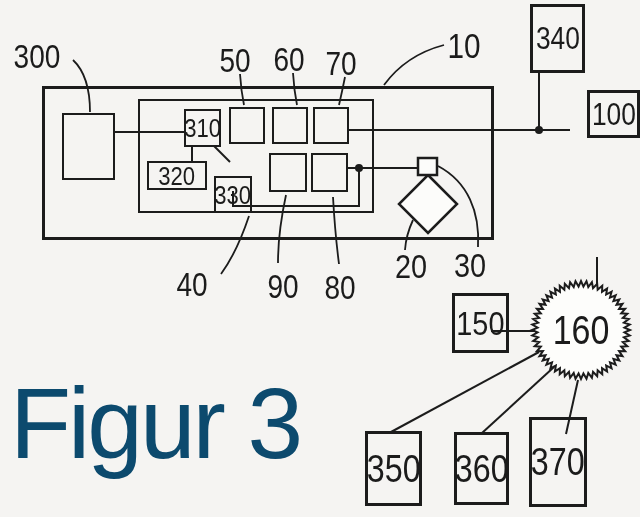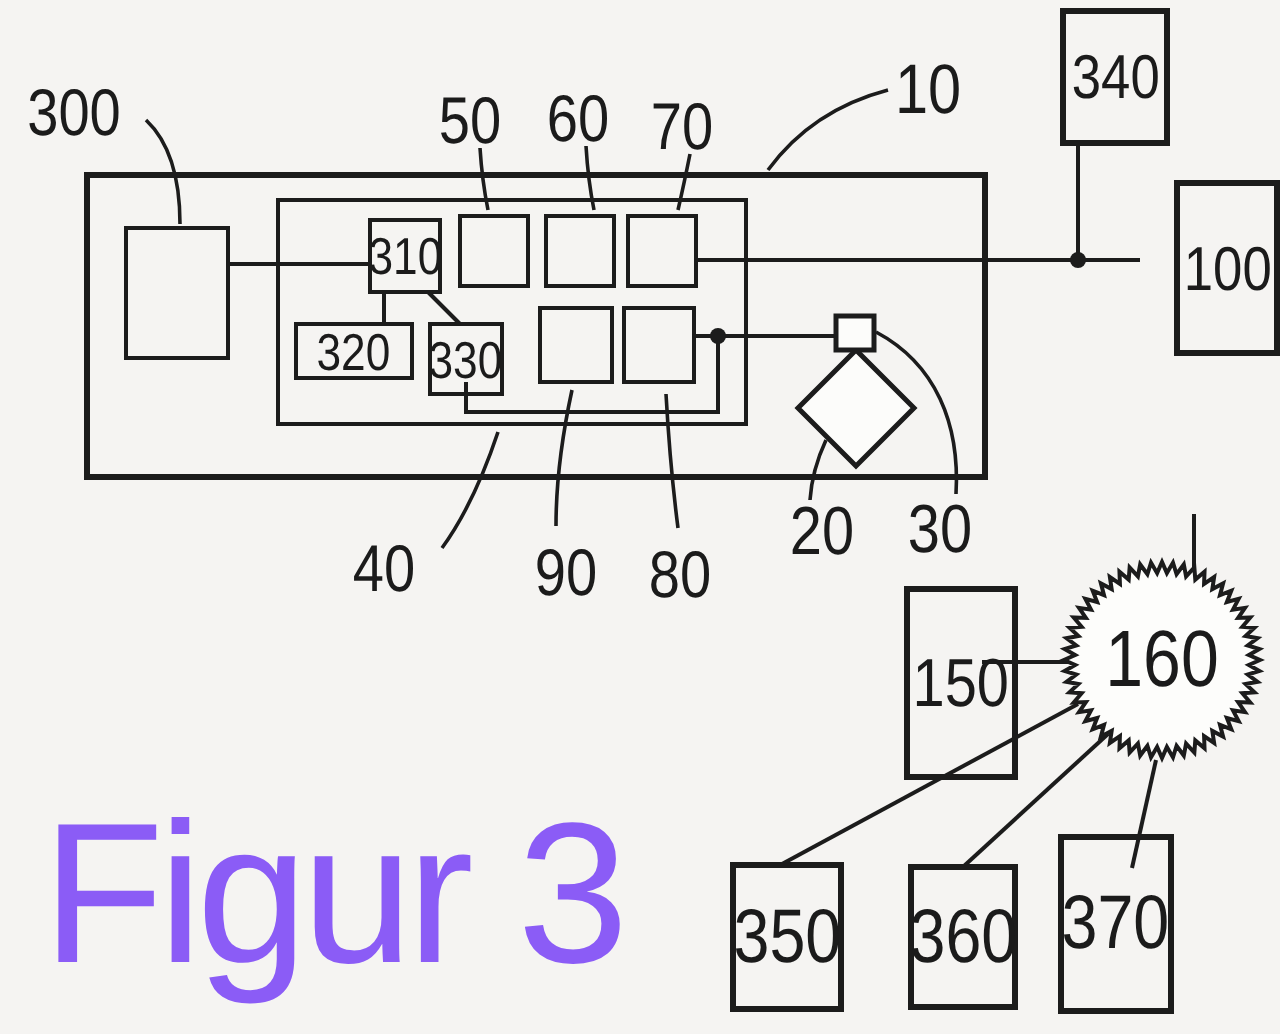--- a/index.html
+++ b/index.html
@@ -49,28 +49,27 @@
     white-space: nowrap;
     font-size: 33px;
     line-height: 1;
     color: #1b1b1b;
   }
   .ref.fs35 { font-size: 35px; }
   .ref.fs34 { font-size: 34px; }
   .ref.fs40 { font-size: 40px; }
   .caption {
     position: absolute;
-    left: 21px;
+    left: 10px;
     top: 373px;
     font-size: 100px;
     line-height: 1;
     letter-spacing: -3px;
-    color: #8b5cf6;
+    color: #0c4a6e;
     white-space: nowrap;
-    margin-top: 24px;
   }
 </style>
 </head>
 <body>
 
 <div class="stage">
 
   <svg viewBox="0 0 640 517">
 
     <line x1="114" y1="132" x2="185" y2="132" stroke="#1c1c1c" stroke-width="2"></line>
@@ -108,37 +107,37 @@
   <div class="box bw35" style="left:42px;top:86px;width:452px;height:154px"></div>
   <div class="box bw2" style="left:138px;top:99px;width:236px;height:114px"></div>
   <div class="box bw25" style="left:62px;top:113px;width:53px;height:67px"></div>
 
   <div class="box bw25" style="left:184px;top:109px;width:37px;height:38px">
     <span class="boxlabel fs26">310</span>
   </div>
   <div class="box bw25" style="left:147px;top:161px;width:60px;height:29px">
     <span class="boxlabel fs26">320</span>
   </div>
-  <div class="box bw25" style="left:214px;top:161px;width:38px;height:37px">
+  <div class="box bw25" style="left:214px;top:176px;width:38px;height:37px">
     <span class="boxlabel fs26">330</span>
   </div>
 
   <div class="box bw25" style="left:229px;top:107px;width:36px;height:37px"></div>
   <div class="box bw25" style="left:272px;top:107px;width:36px;height:37px"></div>
   <div class="box bw25" style="left:313px;top:107px;width:36px;height:37px"></div>
   <div class="box bw25" style="left:269px;top:153px;width:38px;height:39px"></div>
   <div class="box bw25" style="left:311px;top:153px;width:37px;height:39px"></div>
 
   <div class="box bw3" style="left:513px;top:4px;width:55px;height:69px">
     <span class="boxlabel fs31">340</span>
   </div>
-  <div class="box bw3" style="left:570px;top:90px;width:53px;height:88px">
+  <div class="box bw3" style="left:570px;top:90px;width:53px;height:48px">
     <span class="boxlabel fs31">100</span>
   </div>
-  <div class="box bw3" style="left:435px;top:293px;width:57px;height:97px">
+  <div class="box bw3" style="left:435px;top:293px;width:57px;height:60px">
     <span class="boxlabel fs34">150</span>
   </div>
   <div class="box bw35" style="left:365px;top:431px;width:57px;height:75px">
     <span class="boxlabel fs38">350</span>
   </div>
   <div class="box bw35" style="left:454px;top:432px;width:55px;height:73px">
     <span class="boxlabel fs38">360</span>
   </div>
   <div class="box bw35" style="left:529px;top:417px;width:58px;height:90px">
     <span class="boxlabel fs38">370</span>

